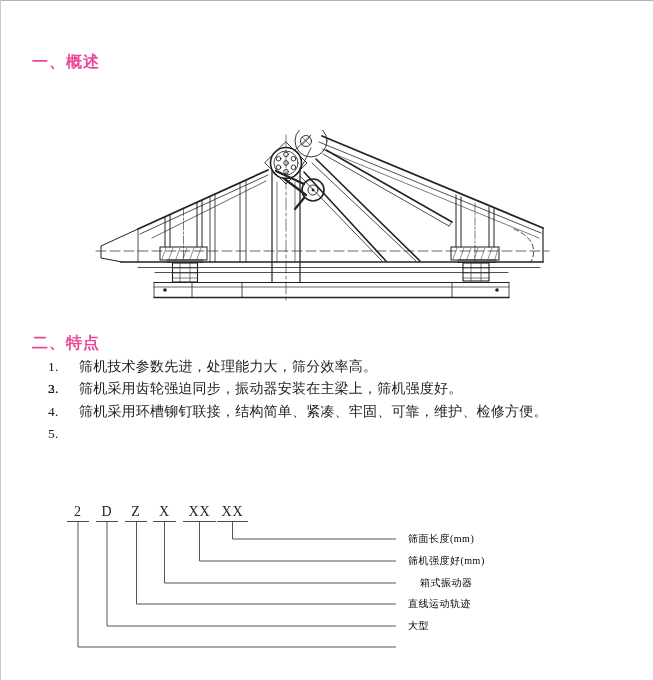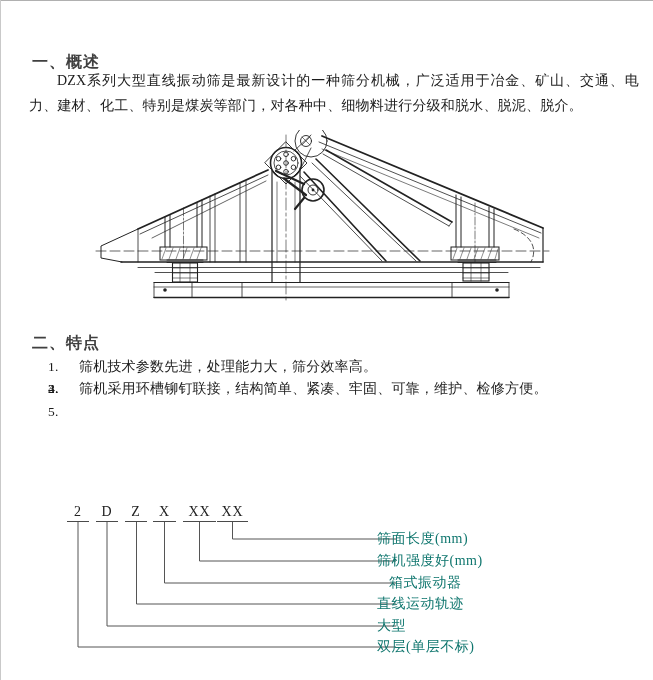--- a/index.html
+++ b/index.html
@@ -12,21 +12,21 @@
   .scan-edge-top{position:absolute;top:0;left:0;width:653px;height:1px;background:#b0b0b0;}
   .scan-edge-left{position:absolute;top:0;left:0;width:1px;height:680px;background:#c9c9c9;}
   .doc-title{
     position:absolute;top:14px;left:0;width:653px;
     text-align:center;font-size:18.5px;font-weight:bold;letter-spacing:1px;
     font-family:"Liberation Serif","DejaVu Serif",serif;color:#111;
   }
   .sec-heading{
     position:absolute;left:32px;
     font-family:"DejaVu Sans","Liberation Sans",sans-serif;
-    font-weight:bold;font-size:16px;letter-spacing:1px;color:#404040;
+    font-weight:bold;font-size:16px;letter-spacing:1px;color:#ec4899;
     white-space:nowrap;
   }
   .h-overview{top:52px;}
   .h-features{top:333px;}
   .h-model{top:481px;}
   .overview-body{
     position:absolute;top:68px;left:29px;width:610px;
     font-size:14px;line-height:25px;letter-spacing:0.2px;
     text-indent:28px;text-align:justify;color:#1c1c1c;
   }
@@ -43,36 +43,35 @@
     border-bottom:1px solid #4a4a4a;
   }
   .code-2{left:67px;width:22px;}
   .code-d{left:96px;width:22px;}
   .code-z{left:125px;width:22px;}
   .code-x{left:153px;width:23px;}
   .code-xx1{left:183px;width:33px;}
   .code-xx2{left:217px;width:31px;}
   .model-connectors{position:absolute;top:500px;left:0;}
   .model-label{
-    position:absolute;left:377px;height:20px;line-height:20px;
-    font-size:14px;letter-spacing:0.5px;color:#0f766e;white-space:nowrap;
+    position:absolute;left:408px;height:20px;line-height:20px;
+    font-size:10px;letter-spacing:0.5px;color:#000000;white-space:nowrap;
   }
   .ml-0{top:529px;} .ml-1{top:551px;} .ml-2{top:573px;margin-left:12px;}
   .ml-3{top:594px;} .ml-4{top:616px;text-align:right;} .ml-5{top:637px;}
 </style>
 </head>
 <body>
 
 <div class="page">
   <div class="scan-edge-top"></div>
   <div class="scan-edge-left"></div>
 
 
   <div class="sec-heading h-overview">一、概述</div>
-  <div class="overview-body">DZX系列大型直线振动筛是最新设计的一种筛分机械，广泛适用于冶金、矿山、交通、电力、建材、化工、特别是煤炭等部门，对各种中、细物料进行分级和脱水、脱泥、脱介。</div>
 
   <svg class="drawing-svg" width="653" height="185" viewBox="0 130 653 185" aria-label="DZX系列大型直线振动筛侧视结构线图">
     <g stroke="#222" fill="none" stroke-linecap="round">
 
       <path d="M138,229 L268,170" stroke-width="1.8"></path>
       <path d="M140,234 L268,175" stroke-width="0.8"></path>
       <path d="M266,181 L152,238" stroke-width="0.7"></path>
 
       <path d="M138,229 L101,246 L101,258 L122,262" stroke-width="1"></path>
       <path d="M138,230 L138,262" stroke-width="0.8"></path>
@@ -161,20 +160,21 @@
   <div class="features-list">
     <div class="feature-item">
       <span class="feature-num">1.</span>
       <span>筛机技术参数先进，处理能力大，筛分效率高。</span>
     </div>
     <div class="feature-item">
       <span class="feature-num">2.</span>
     </div>
     <div class="feature-item">
       <span class="feature-num">3.</span>
+      <span>筛机采用齿轮强迫同步，振动器安装在主梁上，筛机强度好。</span>
     </div>
     <div class="feature-item">
       <span class="feature-num">4.</span>
       <span>筛机采用环槽铆钉联接，结构简单、紧凑、牢固、可靠，维护、检修方便。</span>
     </div>
     <div class="feature-item">
       <span class="feature-num">5.</span>
     </div>
   </div>
 
@@ -195,14 +195,13 @@
       <path d="M107,522 L107,626 L396,626"></path>
       <path d="M78,522 L78,647 L396,647"></path>
     </g>
   </svg>
 
   <div class="model-label ml-0">筛面长度(mm)</div>
   <div class="model-label ml-1">筛机强度好(mm)</div>
   <div class="model-label ml-2">箱式振动器</div>
   <div class="model-label ml-3">直线运动轨迹</div>
   <div class="model-label ml-4">大型</div>
-  <div class="model-label ml-5">双层(单层不标)</div>
 </div>
 
 </body></html>

